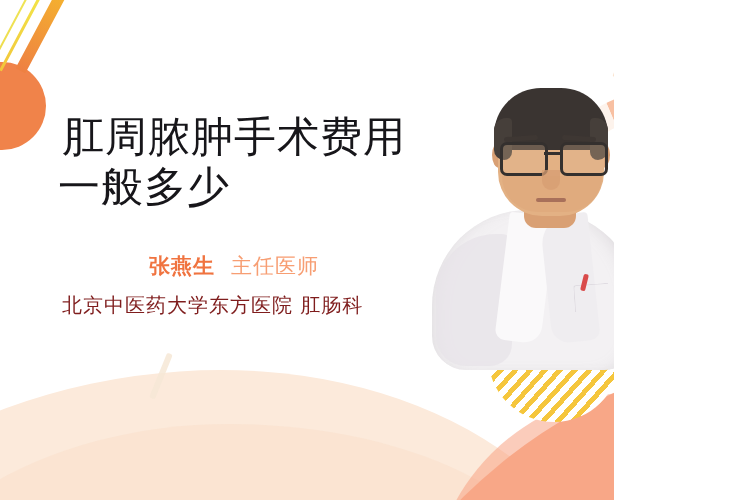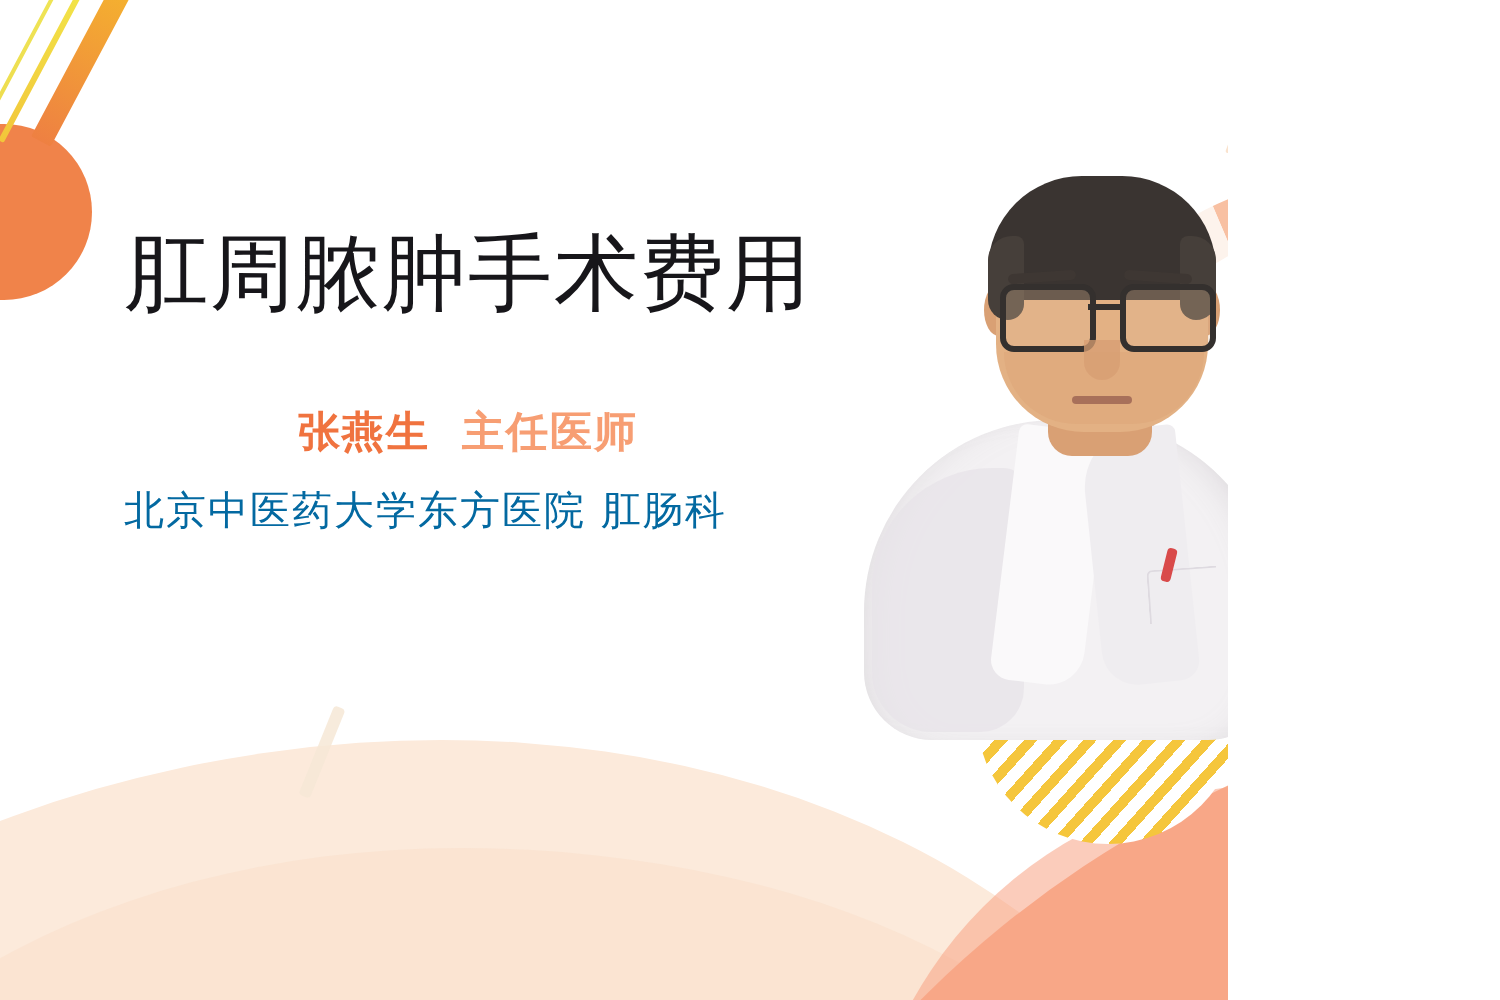--- a/index.html
+++ b/index.html
@@ -436,31 +436,31 @@
   }
   .doctor-name {
     font-size: 21px;
     font-weight: 700;
     color: #F0733F;
     letter-spacing: 1px;
     font-family: "DejaVu Sans", "Liberation Sans", sans-serif;
   }
   .doctor-title {
     font-size: 21px;
-    font-weight: 700;
+    font-weight: 400;
     color: #F79E73;
     margin-left: 16px;
     letter-spacing: 1px;
     font-family: "DejaVu Sans", "Liberation Sans", sans-serif;
   }
   .affiliation {
     margin-top: 12px;
     font-size: 20px;
     font-weight: 400;
-    color: #0369a1;
+    color: #7f1d1d;
     letter-spacing: 1px;
     white-space: nowrap;
     font-family: "DejaVu Sans", "Liberation Sans", sans-serif;
   }
 </style>
 </head>
 <body>
 
 <div class="poster">
 
@@ -517,20 +517,21 @@
         <span class="bridge"></span>
         <span class="lens r"></span>
       </div>
       <div class="nose"></div>
       <div class="mouth"></div>
     </div>
   </div>
 
   <div class="text-block">
     <h1 class="title">肛周脓肿手术费用</h1>
+    <h1 class="title title-l2">一般多少</h1>
 
     <div class="byline">
       <span class="doctor-name">张燕生</span>
       <span class="doctor-title">主任医师</span>
     </div>
 
     <div class="affiliation">北京中医药大学东方医院  肛肠科</div>
   </div>
 
 </div>

